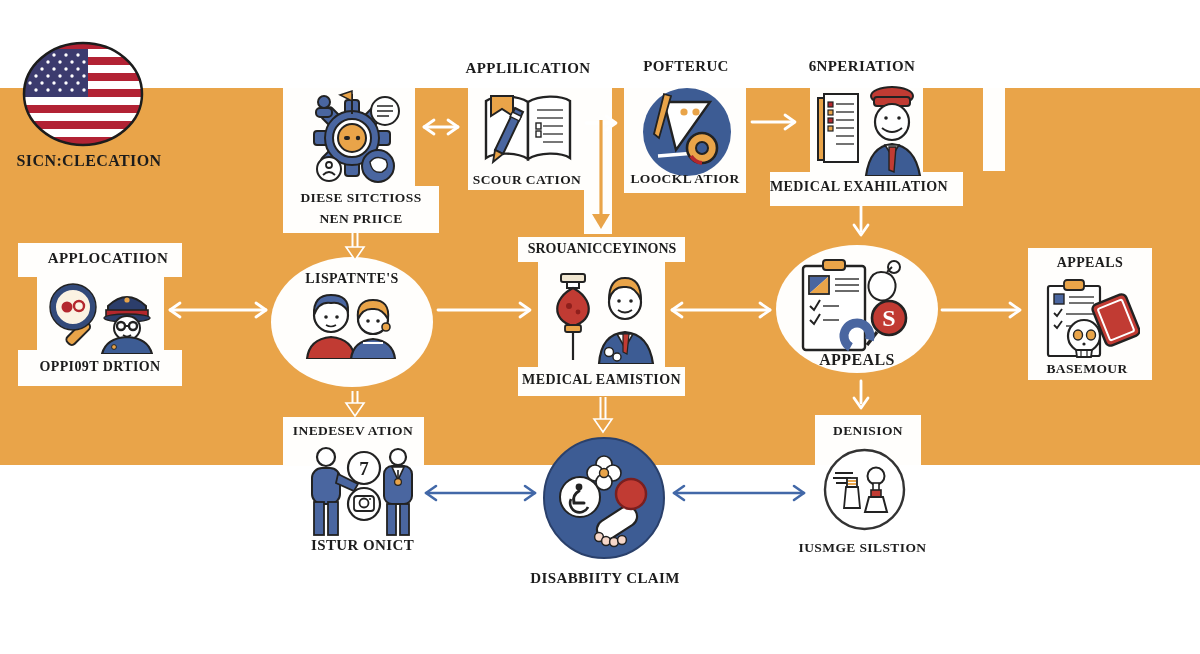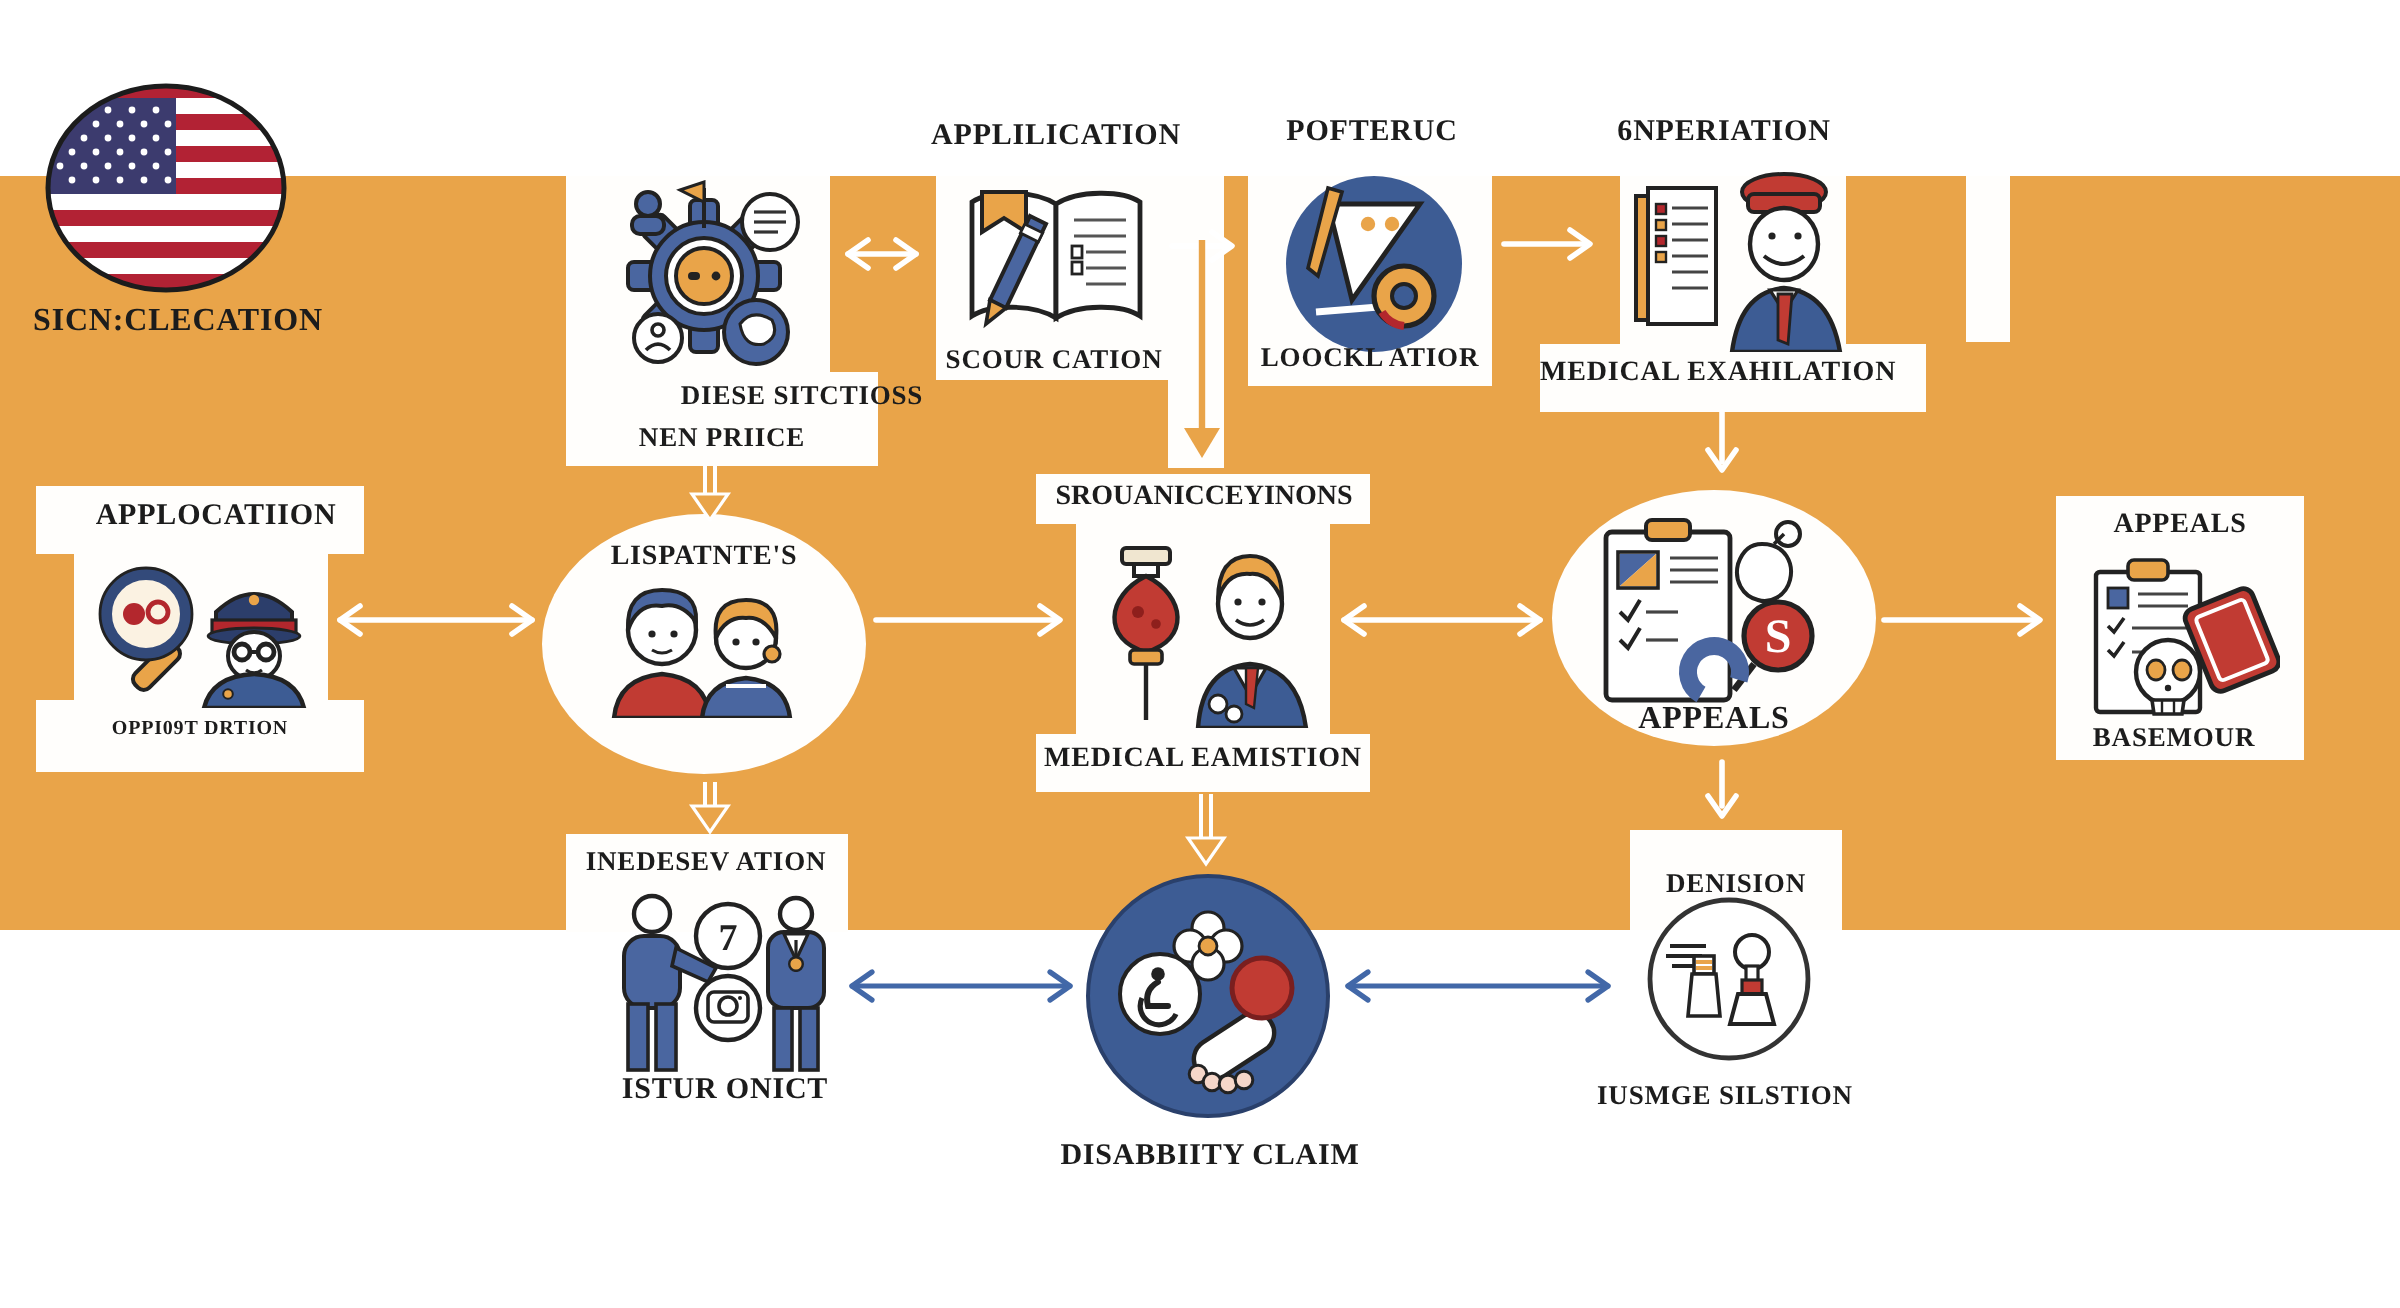--- a/index.html
+++ b/index.html
@@ -428,37 +428,37 @@
   <div class="lbl" style="left:14px;top:152px;width:150px;font-size:16px;">SICN:CLECATION</div>
 
   <div class="lbl" style="left:448px;top:60px;width:160px;font-size:15px;">APPLILICATION</div>
   <div class="lbl" style="left:616px;top:58px;width:140px;font-size:15px;">POFTERUC</div>
   <div class="lbl" style="left:792px;top:58px;width:140px;font-size:15px;">6NPERIATION</div>
 
   <div class="lbl" style="left:462px;top:172px;width:130px;font-size:13.5px;">SCOUR CATION</div>
   <div class="lbl" style="left:620px;top:171px;width:130px;font-size:13.5px;">LOOCKL ATIOR</div>
   <div class="lbl" style="left:770px;top:179px;width:171px;font-size:14px;">MEDICAL EXAHILATION</div>
 
-  <div class="lbl" style="left:283px;top:190px;width:156px;font-size:13.5px;padding-left:40px;">DIESE SITCTIOSS</div>
+  <div class="lbl" style="left:283px;top:190px;width:156px;font-size:13.5px;">DIESE SITCTIOSS</div>
   <div class="lbl" style="left:283px;top:211px;width:156px;font-size:13.5px;">NEN PRIICE</div>
 
   <div class="lbl" style="left:18px;top:250px;width:180px;font-size:15px;font-family:Liberation Serif, serif;">APPLOCATIION</div>
-  <div class="lbl" style="left:18px;top:359px;width:164px;font-size:10px;">OPPI09T DRTION</div>
+  <div class="lbl" style="left:18px;top:359px;width:164px;font-size:14px;">OPPI09T DRTION</div>
 
   <div class="lbl" style="left:271px;top:271px;width:162px;font-size:14px;">LISPATNTE'S</div>
 
   <div class="lbl" style="left:512px;top:241px;width:180px;font-size:14px;letter-spacing:0;">SROUANICCEYINONS</div>
   <div class="lbl" style="left:518px;top:372px;width:167px;font-size:14px;">MEDICAL EAMISTION</div>
 
   <div class="lbl" style="left:776px;top:351px;width:162px;font-size:16px;">APPEALS</div>
 
   <div class="lbl" style="left:1028px;top:255px;width:124px;font-size:14px;">APPEALS</div>
   <div class="lbl" style="left:1028px;top:361px;width:118px;font-size:13.5px;">BASEMOUR</div>
 
   <div class="lbl" style="left:279px;top:423px;width:148px;font-size:13.5px;">INEDESEV ATION</div>
   <div class="lbl" style="left:290px;top:537px;width:145px;font-size:15px;">ISTUR ONICT</div>
 
   <div class="lbl" style="left:520px;top:570px;width:170px;font-size:15px;">DISABBIITY CLAIM</div>
 
-  <div class="lbl" style="left:815px;top:434px;width:106px;font-size:13.5px;">DENISION</div>
+  <div class="lbl" style="left:815px;top:423px;width:106px;font-size:13.5px;">DENISION</div>
   <div class="lbl" style="left:790px;top:540px;width:145px;font-size:13.5px;">IUSMGE SILSTION</div>
 
 </div>
 
 </body></html>

